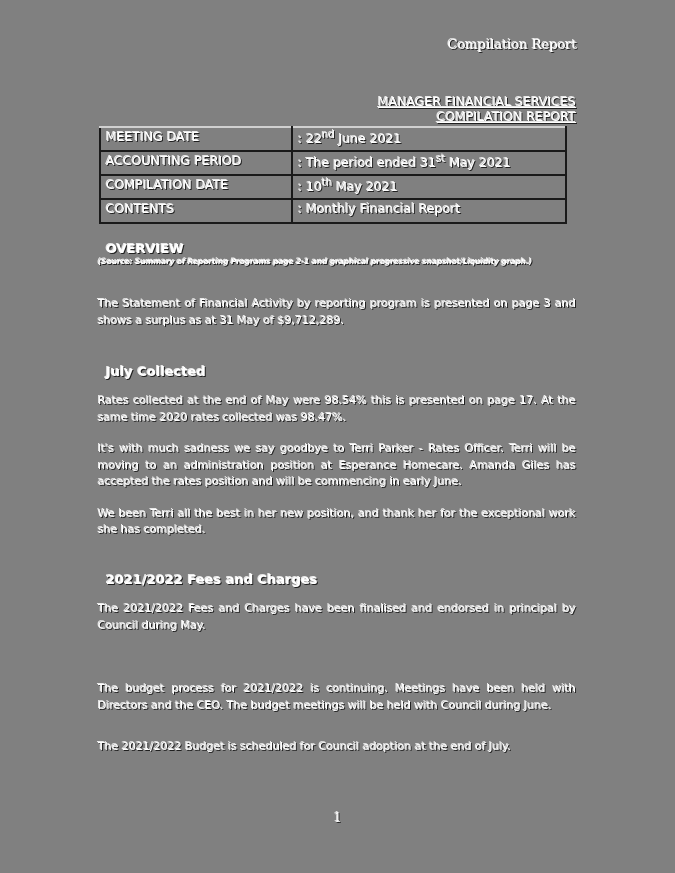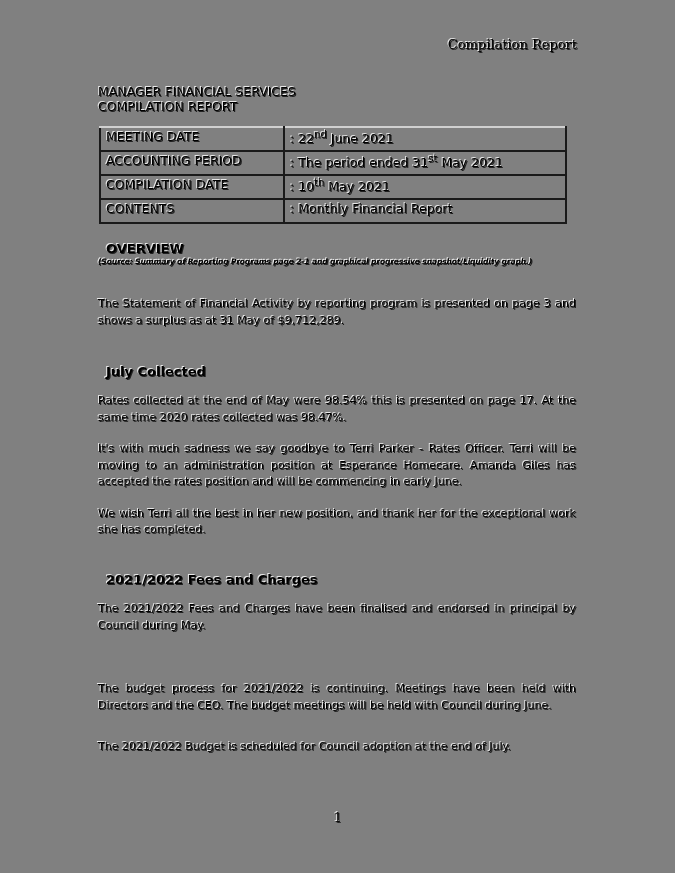--- a/index.html
+++ b/index.html
@@ -6,38 +6,38 @@
     body {
       width: 675px; height: 873px;
       background: #808080;
       position: relative;
       overflow: hidden;
       font-family: "DejaVu Sans", sans-serif;
       color: #111;
     }
     .txt {
       text-shadow: -1px -1px 0 #e8e8e8, 1px 1px 0 #202020;
-      color: #000000;
+      color: #ffffff;
     }
     .running-header {
       position: absolute; top: 37px; right: 98px;
       font-family: "DejaVu Serif", serif; font-size: 13px;
     }
     .title-block {
-      position: absolute; top: 84px; left: 98px; width: 478px;
-      text-align: left; font-size: 12.5px; line-height: 15px;
+      position: absolute; top: 94px; left: 98px; width: 478px;
+      text-align: right; font-size: 12.5px; line-height: 15px; text-decoration: underline;
     }
     table.meta {
       position: absolute; top: 126px; left: 99px; width: 468px;
       border-collapse: collapse; font-size: 12.5px;
     }
     table.meta td {
       border: 2px solid #1a1a1a;
       border-top-color: #d0d0d0;
-      height: 20px; padding: 1px 5px 1px 5px;
+      height: 20px; padding: 1px 13px 1px 5px;
       vertical-align: top;
       margin-left: 16px;
     }
     table.meta td.k { width: 172px; }
     sup { font-size: 10px; vertical-align: 5px; }
     .section { position: absolute; left: 98px; width: 478px; }
     .heading { font-weight: bold; font-size: 13px; margin-left: 8px; }
     .source { font-style: italic; font-weight: bold; font-size: 7.5px; margin-top: 1px; letter-spacing: -0.1px; }
     .para { font-size: 11px; line-height: 16.5px; text-align: justify; }
     .page-number {
@@ -79,21 +79,21 @@
 <div class="section txt" style="top:241px;">
   <div class="heading">OVERVIEW</div>
   <div class="source">(Source: Summary of Reporting Programs page 2-1 and graphical progressive snapshot/Liquidity graph.)</div>
   <div class="para" style="margin-top:30px;">The Statement of Financial Activity by reporting program is presented on page 3 and shows a surplus as at 31 May of $9,712,289.</div>
 </div>
 
 <div class="section txt" style="top:364px;">
   <div class="heading">July Collected</div>
   <div class="para" style="margin-top:14px;">Rates collected at the end of May were 98.54% this is presented on page 17.  At the same time 2020 rates collected was 98.47%.</div>
   <div class="para" style="margin-top:15px;">It's with much sadness we say goodbye to Terri Parker - Rates Officer.  Terri will be moving to an administration position at Esperance Homecare. Amanda Giles has accepted the rates position and will be commencing in early June.</div>
-  <div class="para" style="margin-top:15px;">We wish Terri all the best in her new position, and thank her for the exceptional work she has completed.</div>
+  <div class="para" style="margin-top:15px;">We been Terri all the best in her new position, and thank her for the exceptional work she has completed.</div>
 </div>
 
 <div class="section txt" style="top:572px;">
   <div class="heading">2021/2022 Fees and Charges</div>
   <div class="para" style="margin-top:14px;">The 2021/2022 Fees and Charges have been finalised and endorsed in principal by Council during May.</div>
 </div>
 
 <div class="section txt" style="top:667px;">
   <div class="para" style="margin-top:14px;">The budget process for 2021/2022 is continuing. Meetings have been held with Directors and the CEO. The budget meetings will be held with Council during June.</div>
   <div class="para" style="margin-top:25px;">The 2021/2022 Budget is scheduled for Council adoption at the end of July.</div>

